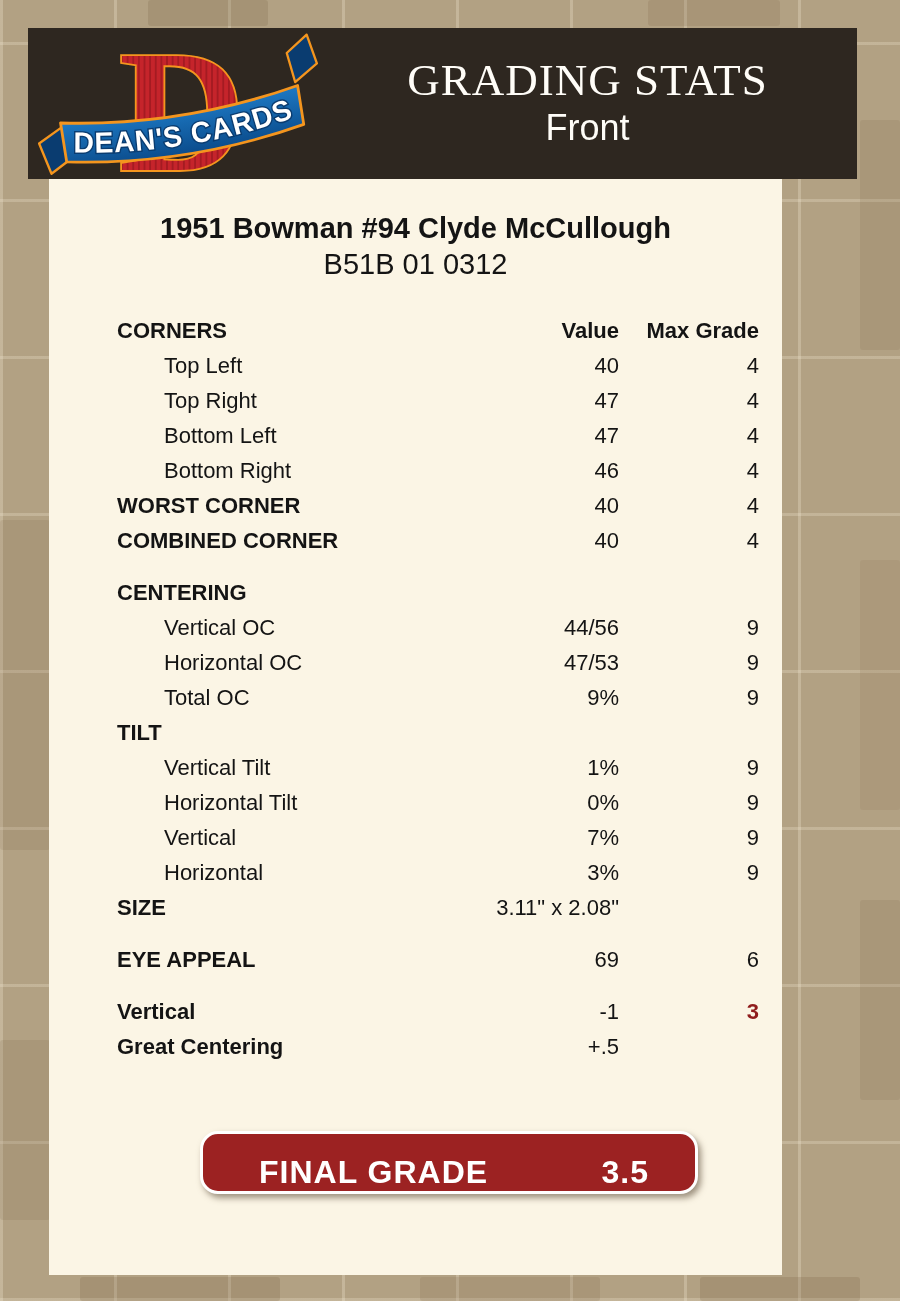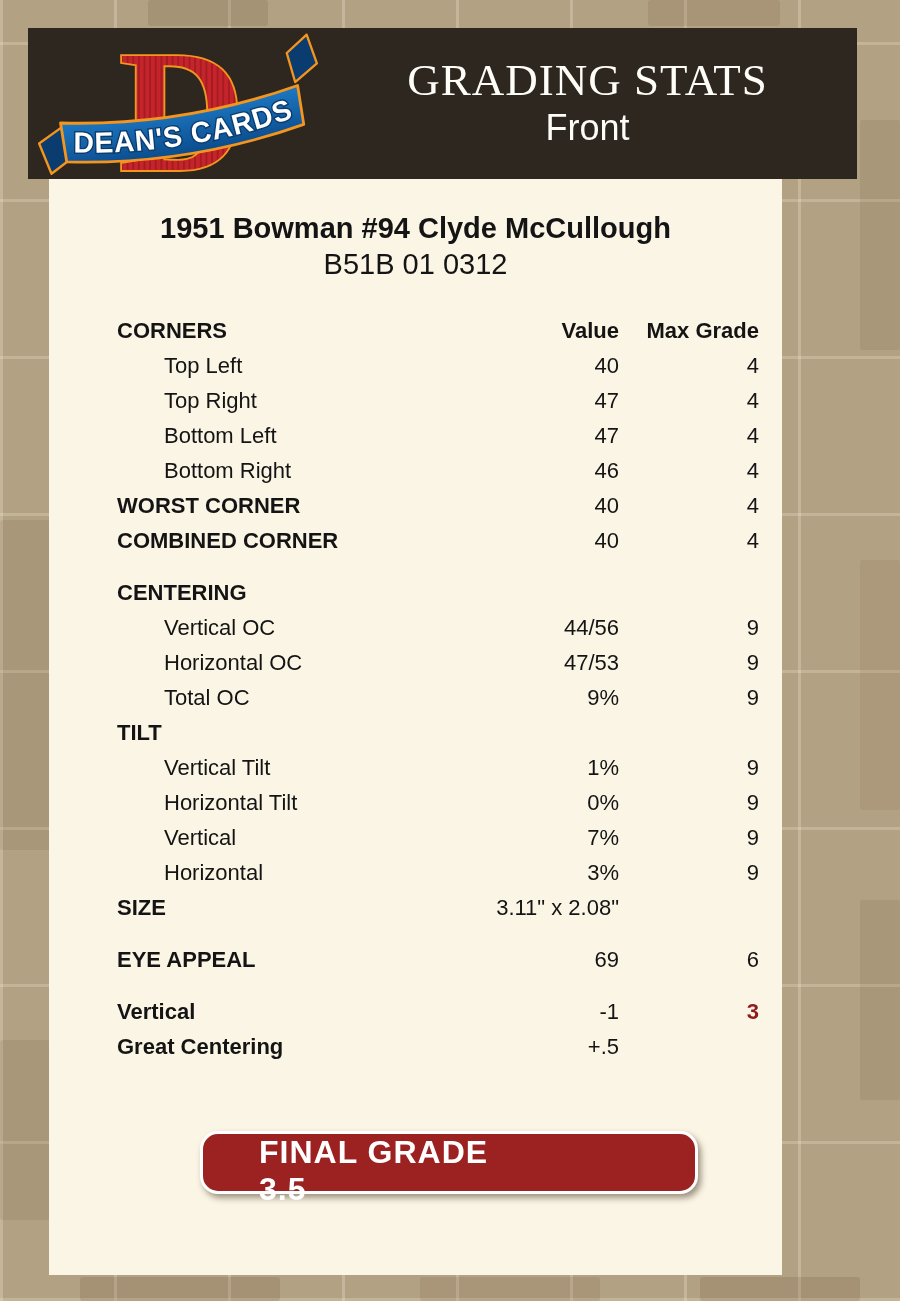--- a/index.html
+++ b/index.html
@@ -57,22 +57,22 @@
   .row.indent .label{padding-left:47px;}
   .row .value,.row .max{text-align:right;white-space:nowrap;}
   .row.header-row .value,.row.header-row .max{font-weight:bold;}
   .row .max.red{color:#8f1c1c;font-weight:bold;}
 
   
   .final-grade{
     position:absolute;left:151px;top:952px;width:498px;height:63px;
     box-sizing:border-box;background:#9c2222;border:3px solid #ffffff;
     border-radius:18px;box-shadow:3px 4px 6px rgba(80,64,44,0.55);
-    display:flex;align-items:flex-start;justify-content:space-between;
-    padding:0 46px 0 56px;color:#ffffff;font-size:32px;font-weight:bold;letter-spacing:1px;flex-direction:column;
+    display:flex;align-items:flex-end;justify-content:space-between;
+    padding:0 46px 0 56px;color:#ffffff;font-size:32px;font-weight:bold;letter-spacing:1px;
   }
 </style>
 </head>
 <body>
 
 <div class="collage">
   <div class="patch p1"></div>
   <div class="patch p2"></div>
   <div class="patch p3"></div>
   <div class="patch p4"></div>

